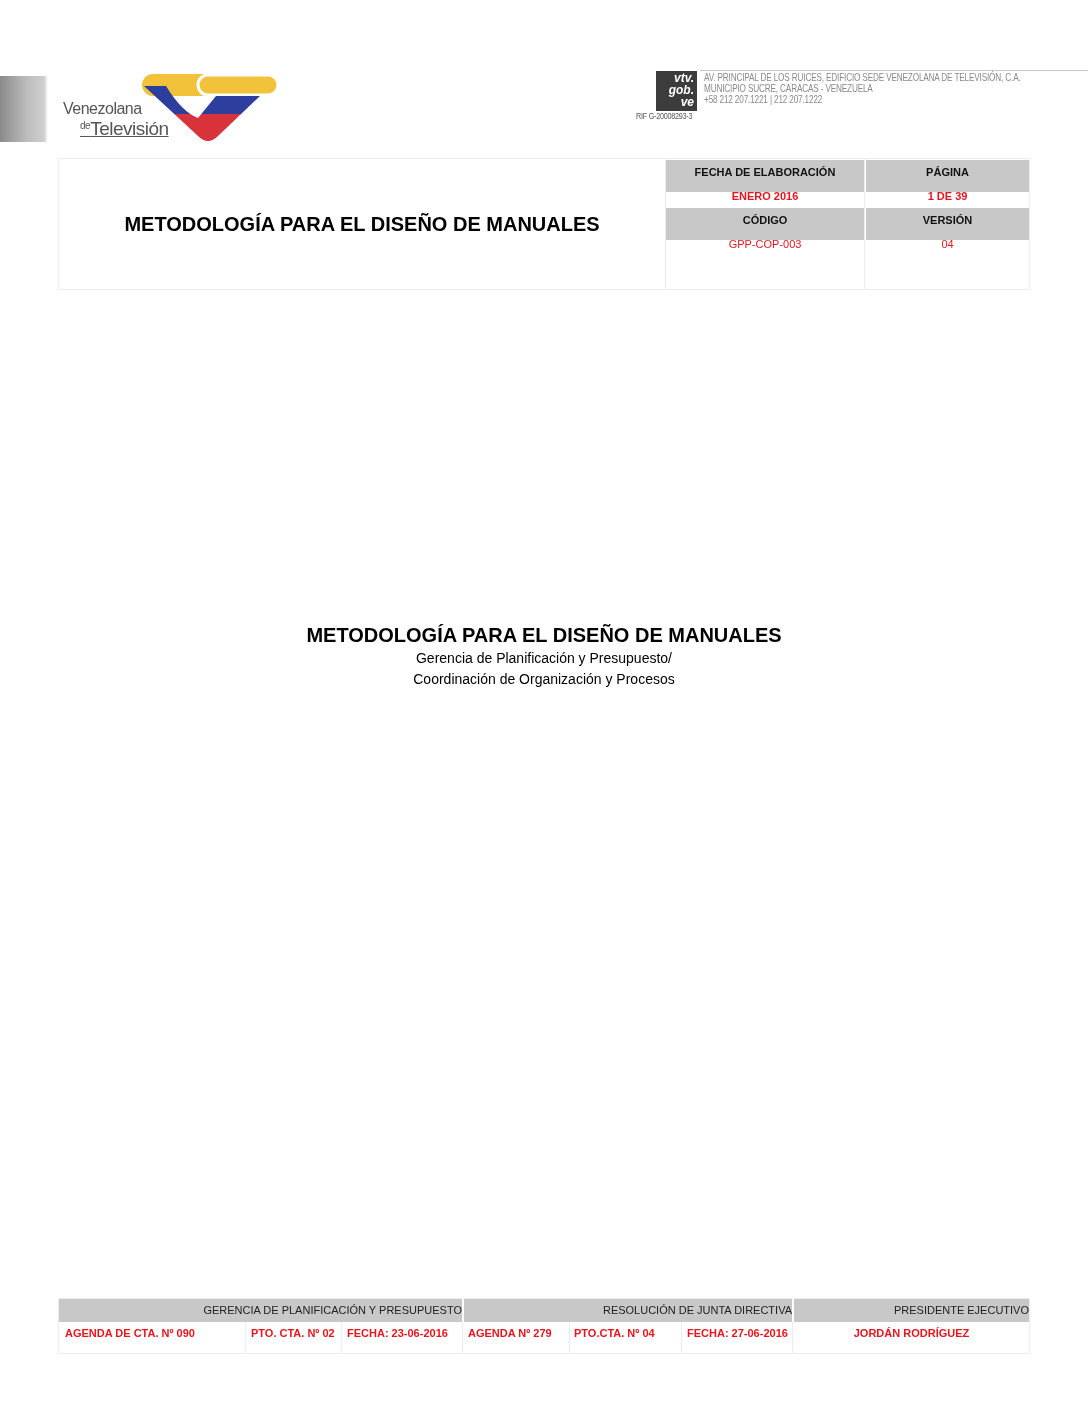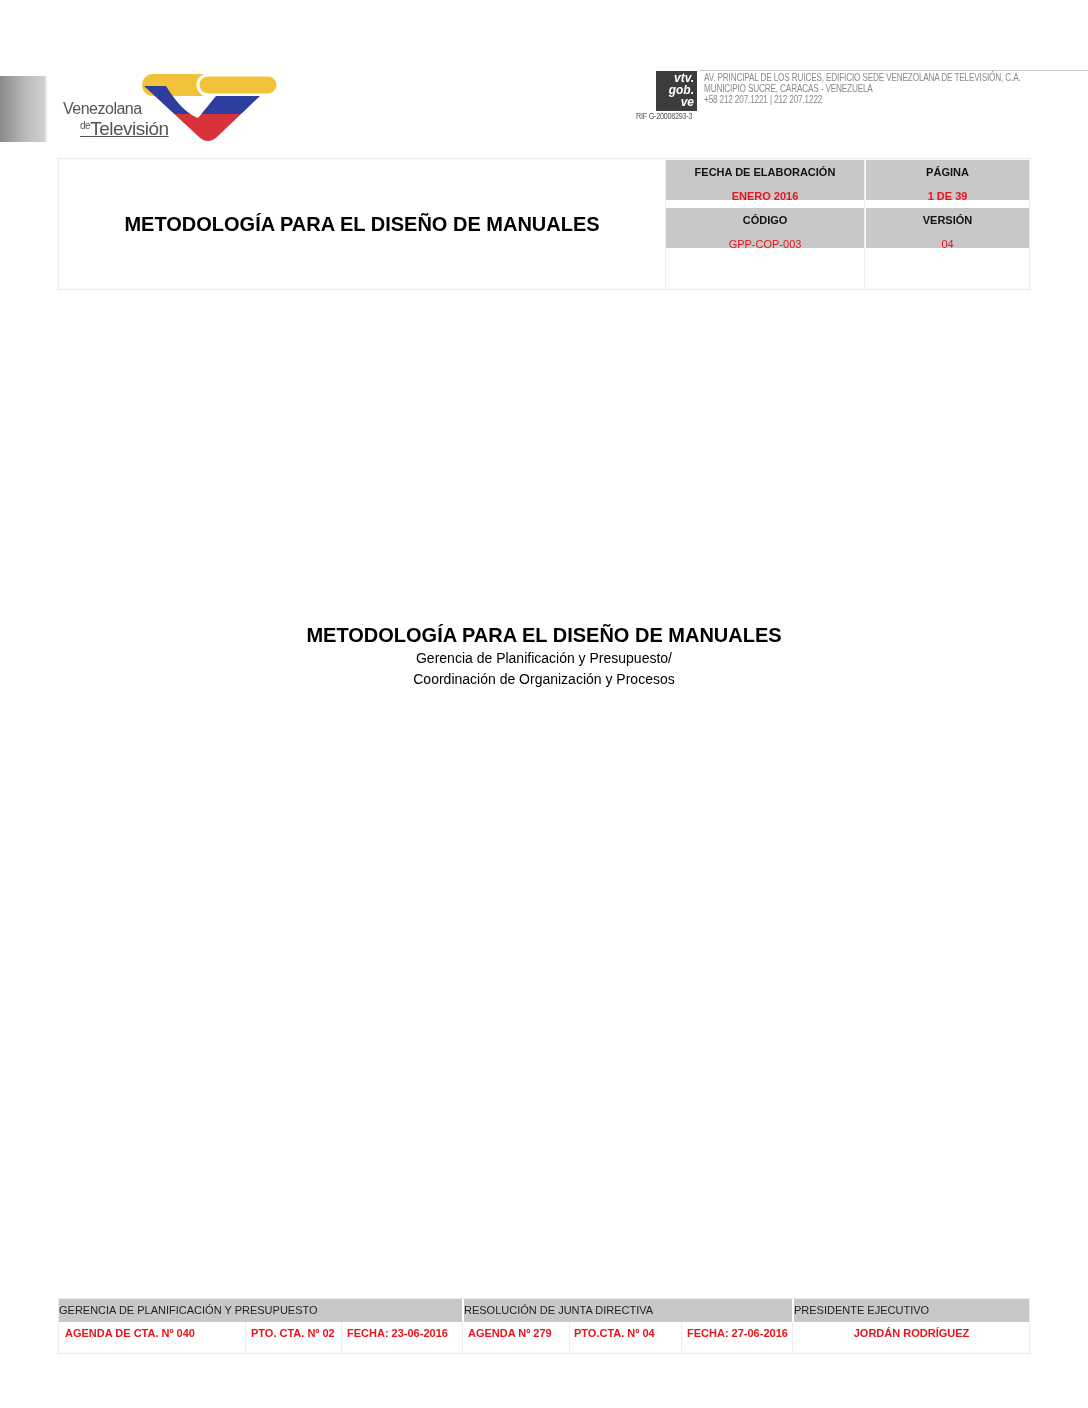--- a/index.html
+++ b/index.html
@@ -19,33 +19,33 @@
   .top-rule { position:absolute; left:700px; top:70px; width:388px; height:1px; background:#c8c8c8; }
   .vtv-box { position:absolute; left:656px; top:71px; width:41px; height:40px; background:#3c3c3c; color:#fff; font-weight:bold; font-size:12px; line-height:12px; text-align:right; padding:1px 3px 0 12px; box-sizing:border-box; font-style:italic; }
   .rif { position:absolute; left:636px; top:111px; font-size:9px; color:#555; letter-spacing:-0.3px; font-family:"Liberation Sans Narrow","Liberation Sans",sans-serif; transform:scaleX(0.8); transform-origin:left; white-space:nowrap; }
   .addr { position:absolute; left:704px; top:72px; font-size:10.5px; line-height:11px; color:#8a8a8a; white-space:nowrap; transform:scaleX(0.78); transform-origin:left top; letter-spacing:-0.2px; }
 
   
   .hdr { position:absolute; left:58px; top:158px; width:972px; height:132px; border:1px solid #ececec; box-sizing:border-box; }
   .hdr-title { position:absolute; left:0; top:0; width:606px; height:130px; display:flex; align-items:center; justify-content:center; font-weight:bold; font-size:20px; }
   .hdr-grid { position:absolute; left:606px; top:0; width:364px; height:130px; }
   .hcell { position:absolute; box-sizing:border-box; text-align:center; font-size:11px; }
-  .hcell.head { background:#c8c8c8; font-weight:bold; color:#111; height:40px; line-height:24px; }
+  .hcell.head { background:#c8c8c8; font-weight:bold; color:#111; height:32px; line-height:24px; }
   .hcell.val { color:#e8141e; height:24px; line-height:24px; }
   .hcell.bold { font-weight:bold; }
   .vline { position:absolute; top:0; width:1px; height:130px; background:#ececec; }
 
   
   .center { position:absolute; left:0; top:622px; width:1088px; text-align:center; }
   .center .t { font-weight:bold; font-size:20px; line-height:26px; }
   .center .s { font-size:14px; line-height:21px; }
 
   
   .ftr { position:absolute; left:58px; top:1298px; width:972px; height:56px; border:1px solid #ececec; box-sizing:border-box; }
-  .fhead { position:absolute; top:0; height:23px; line-height:23px; background:#c8c8c8; text-align:left; font-size:11px; color:#222; box-sizing:border-box; }
+  .fhead { position:absolute; top:0; height:23px; line-height:23px; background:#c8c8c8; text-align:right; font-size:11px; color:#222; box-sizing:border-box; }
   .fval { position:absolute; top:23px; height:22px; line-height:22px; font-size:11px; font-weight:bold; color:#e8141e; white-space:nowrap; box-sizing:border-box; }
   .fsep { position:absolute; top:23px; width:1px; height:31px; background:#ececec; }
 </style>
 </head>
 <body>
 
 <div class="side-tab"></div>
 
 <div class="logo">
   <div class="logo-text1">Venezolana</div>
@@ -98,21 +98,21 @@
   <div class="t">METODOLOGÍA PARA EL DISEÑO DE MANUALES</div>
   <div class="s">Gerencia de Planificación y Presupuesto/</div>
   <div class="s">Coordinación de Organización y Procesos</div>
 </div>
 
 <div class="ftr">
   <div class="fhead" style="left:0;width:403px">GERENCIA DE PLANIFICACIÓN Y PRESUPUESTO</div>
   <div class="fhead" style="left:405px;width:328px">RESOLUCIÓN DE JUNTA DIRECTIVA</div>
   <div class="fhead" style="left:735px;width:235px">PRESIDENTE EJECUTIVO</div>
 
-  <div class="fval" style="left:6px">AGENDA DE CTA. Nº 040</div>
+  <div class="fval" style="left:6px">AGENDA DE CTA. Nº 090</div>
   <div class="fsep" style="left:186px"></div>
   <div class="fval" style="left:192px">PTO. CTA. Nº 02</div>
   <div class="fsep" style="left:282px"></div>
   <div class="fval" style="left:288px">FECHA: 23-06-2016</div>
   <div class="fsep" style="left:403px"></div>
   <div class="fval" style="left:409px">AGENDA Nº 279</div>
   <div class="fsep" style="left:510px"></div>
   <div class="fval" style="left:515px">PTO.CTA.  Nº  04</div>
   <div class="fsep" style="left:622px"></div>
   <div class="fval" style="left:628px">FECHA: 27-06-2016</div>

